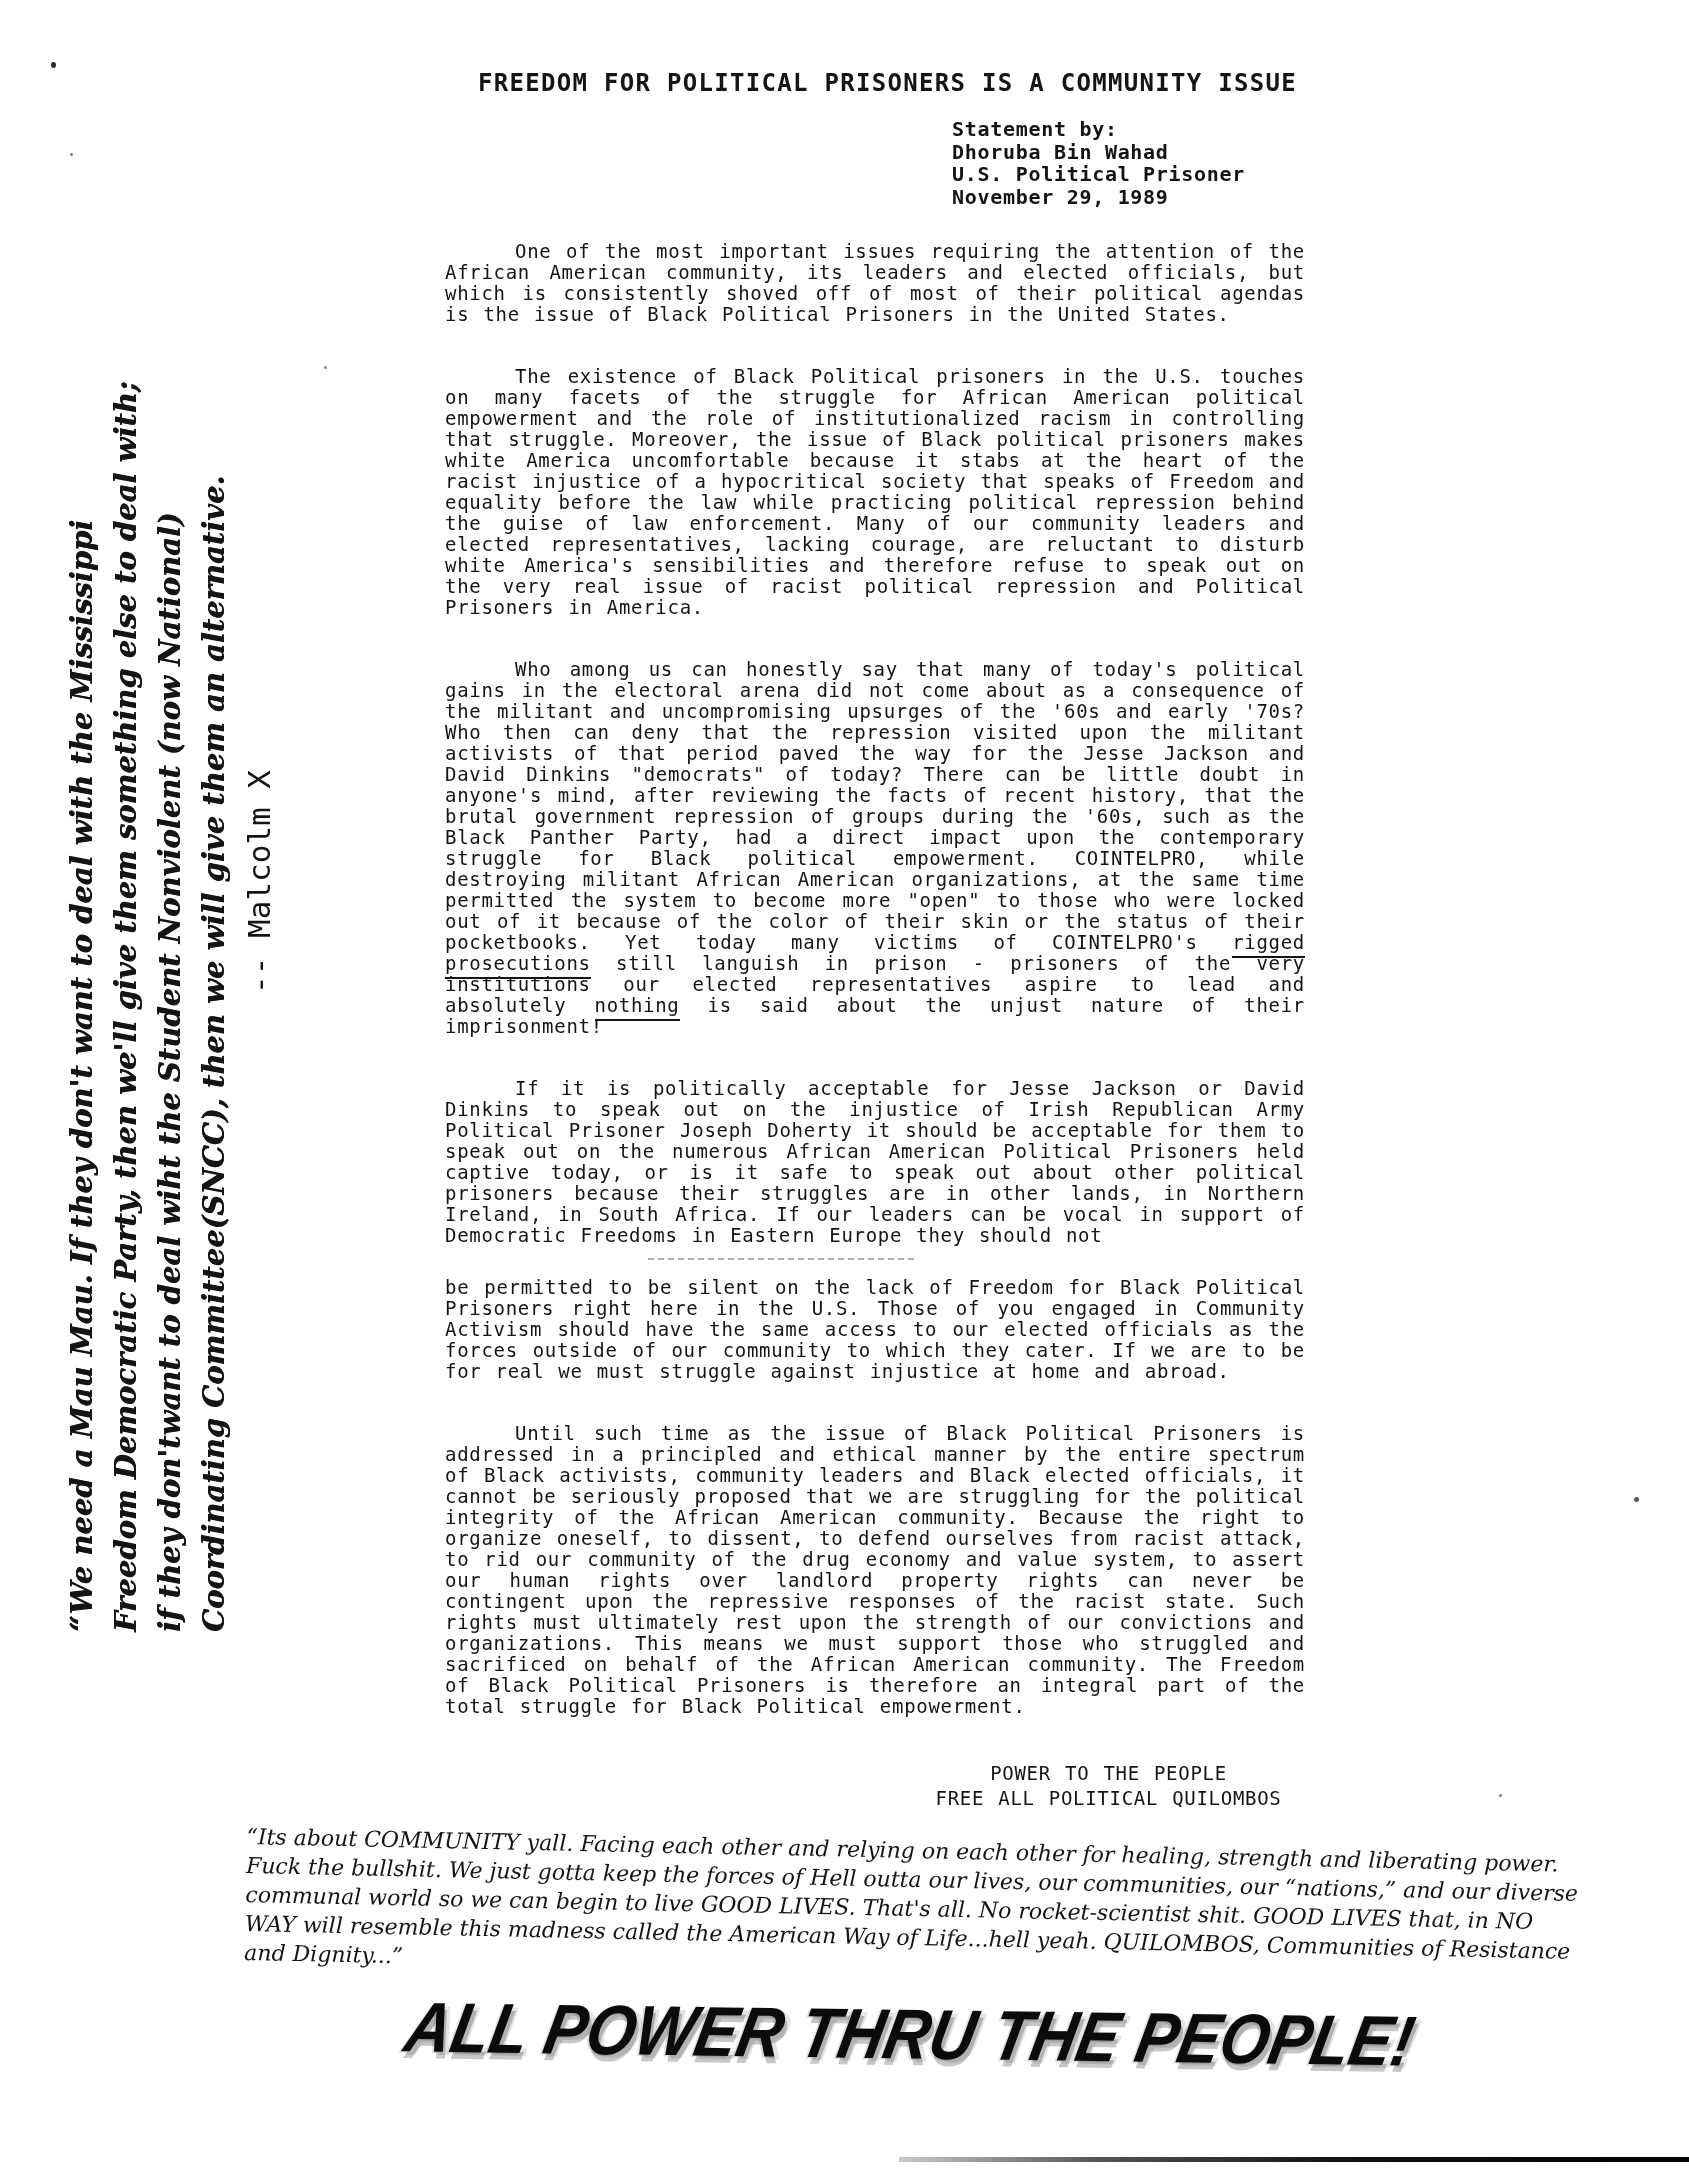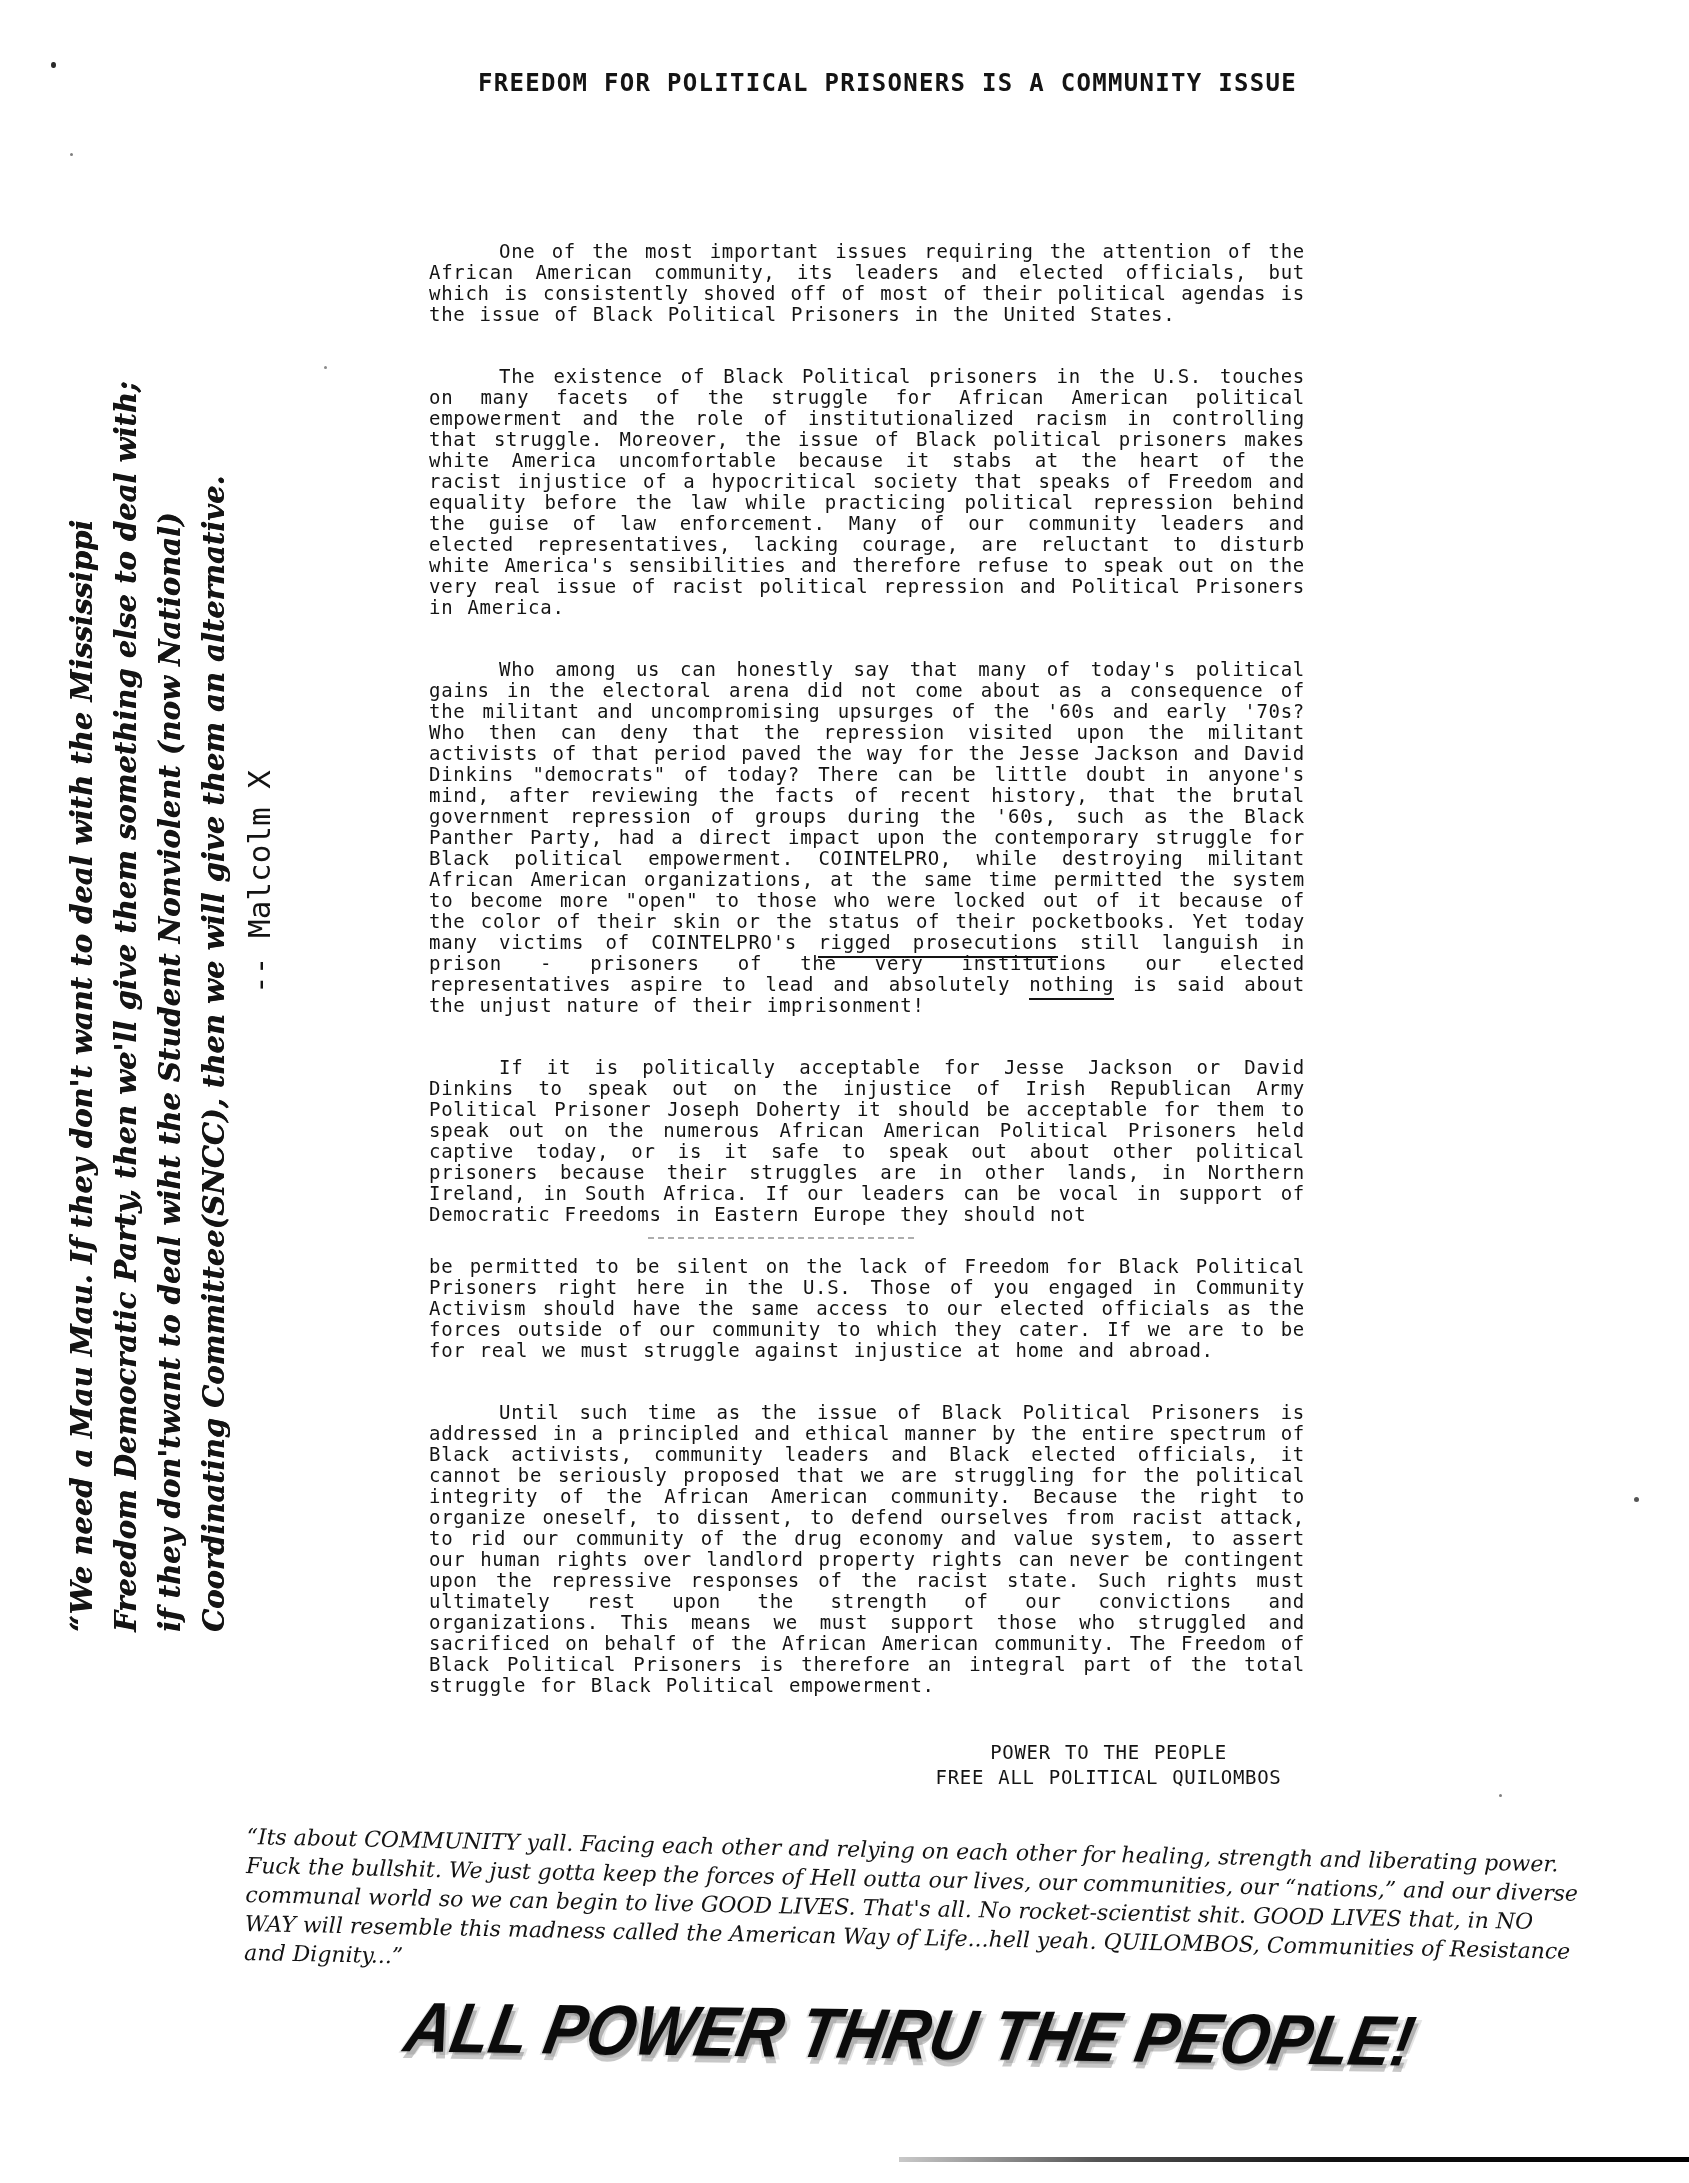--- a/index.html
+++ b/index.html
@@ -32,21 +32,21 @@
     font-weight: bold;
   }
   .bodycol {
     position: absolute;
     left: 429px; top: 241px; width: 876px;
     font-family: "DejaVu Sans Mono", monospace;
     font-size: 19px; line-height: 21px;
     letter-spacing: 0.7px; word-spacing: 2px;
     text-align: justify;
   }
-  .para { margin: 0 0 41px 0; }
+  .para { margin: 0 0 41px 16px; }
   .para.indent { text-indent: 70px; }
   .para.tight { margin-bottom: 12px; }
   .u { border-bottom: 2px solid #141414; padding-bottom: 3px; }
   .smudge {
     height: 0; width: 266px;
     margin: 0 0 17.3px 219px;
     border-top: 2.7px dashed rgba(20,20,20,0.35);
   }
   .signoff {
     margin: 44px 0 0 485px; width: 389px;
@@ -129,20 +129,26 @@
   <div class="margin-quote">
     <div class="mq-line">“We need a Mau Mau.  If they don't want to deal with the Mississippi</div>
     <div class="mq-line">Freedom Democratic Party, then we'll give them something else to deal with;</div>
     <div class="mq-line">if they don'twant to deal wiht the Student Nonviolent (now National)</div>
     <div class="mq-line">Coordinating Committee(SNCC), then we will give them an alternative.</div>
     <div class="mq-attr">-- Malcolm X</div>
   </div>
 
   <h1 class="title">FREEDOM FOR POLITICAL PRISONERS IS A COMMUNITY ISSUE</h1>
 
+  <div class="byline">
+    <div>Statement by:</div>
+    <div>Dhoruba Bin Wahad</div>
+    <div>U.S. Political Prisoner</div>
+    <div>November 29, 1989</div>
+  </div>
 
   <div class="bodycol">
     <p class="para indent">One of the most important issues requiring the attention of the African American community, its leaders and elected officials, but which is consistently shoved off of most of their political agendas is the issue of Black Political Prisoners in the United States.</p>
     <p class="para indent">The existence of Black Political prisoners in the U.S. touches on many facets of the struggle for African American political empowerment and the role of institutionalized racism in controlling that struggle. Moreover, the issue of Black political prisoners makes white America uncomfortable because it stabs at the heart of the racist injustice of a hypocritical society that speaks of Freedom and equality before the law while practicing political repression behind the guise of law enforcement. Many of our community leaders and elected representatives, lacking courage, are reluctant to disturb white America's sensibilities and therefore refuse to speak out on the very real issue of racist political repression and Political Prisoners in America.</p>
     <p class="para indent"><span>Who among us can honestly say that many of today's political gains in the electoral arena did not come about as a consequence of the militant and uncompromising upsurges of the '60s and early '70s? Who then can deny that the repression visited upon the militant activists of that period paved the way for the Jesse Jackson and David Dinkins "democrats" of today? There can be little doubt in anyone's mind, after reviewing the facts of recent history, that the brutal government repression of groups during the '60s, such as the Black Panther Party, had a direct impact upon the contemporary struggle for Black political empowerment. COINTELPRO, while destroying militant African American organizations, at the same time permitted the system to become more "open" to those who were locked out of it because of the color of their skin or the status of their pocketbooks. Yet today many victims of COINTELPRO's </span><span class="u">rigged prosecutions</span><span> still languish in prison - prisoners of the very institutions our elected representatives aspire to lead and absolutely </span><span class="u">nothing</span><span> is said about the unjust nature of their imprisonment!</span></p>
     <p class="para indent tight">If it is politically acceptable for Jesse Jackson or David Dinkins to speak out on the injustice of Irish Republican Army Political Prisoner Joseph Doherty it should be acceptable for them to speak out on the numerous African American Political Prisoners held captive today, or is it safe to speak out about other political prisoners because their struggles are in other lands, in Northern Ireland, in South Africa. If our leaders can be vocal in support of Democratic Freedoms in Eastern Europe they should not</p>
     <div class="smudge"></div>
     <p class="para">be permitted to be silent on the lack of Freedom for Black Political Prisoners right here in the U.S. Those of you engaged in Community Activism should have the same access to our elected officials as the forces outside of our community to which they cater. If we are to be for real we must struggle against injustice at home and abroad.</p>
     <p class="para indent">Until such time as the issue of Black Political Prisoners is addressed in a principled and ethical manner by the entire spectrum of Black activists, community leaders and Black elected officials, it cannot be seriously proposed that we are struggling for the political integrity of the African American community. Because the right to organize oneself, to dissent, to defend ourselves from racist attack, to rid our community of the drug economy and value system, to assert our human rights over landlord property rights can never be contingent upon the repressive responses of the racist state. Such rights must ultimately rest upon the strength of our convictions and organizations. This means we must support those who struggled and sacrificed on behalf of the African American community. The Freedom of Black Political Prisoners is therefore an integral part of the total struggle for Black Political empowerment.</p>
     <div class="signoff">

